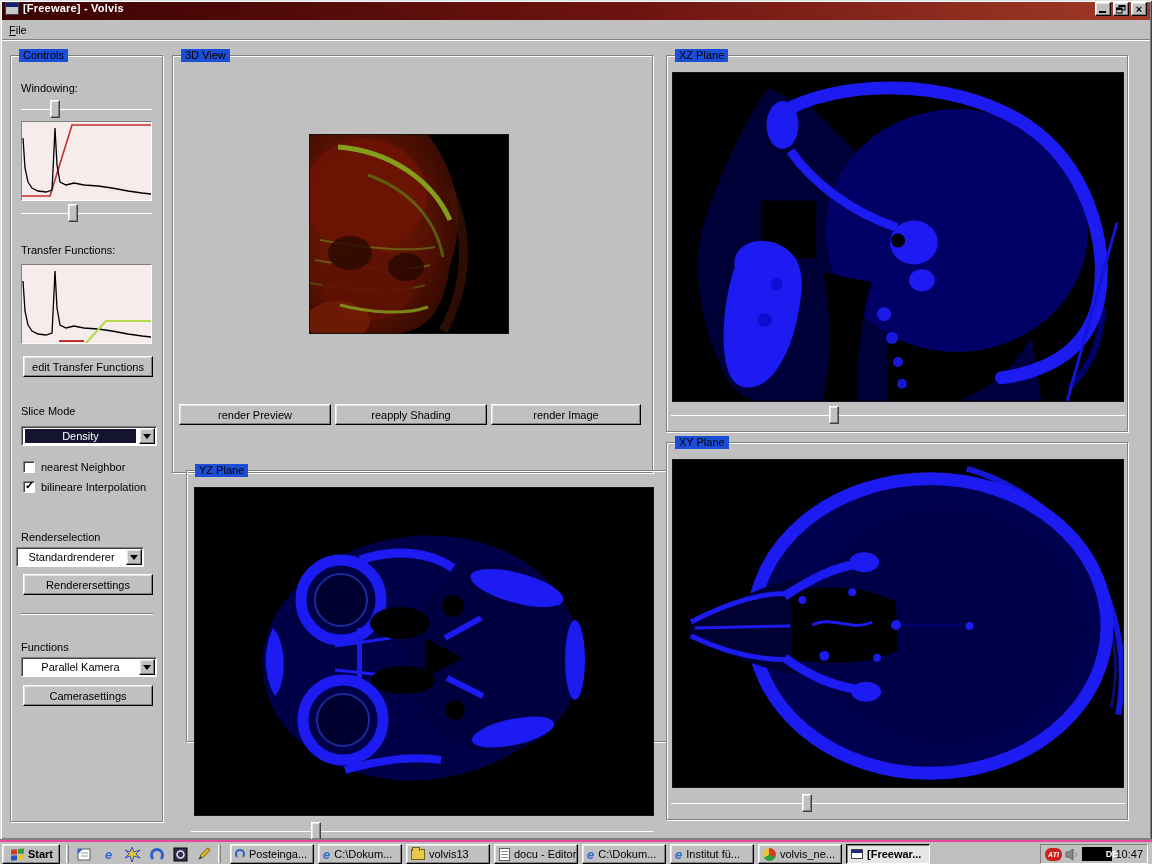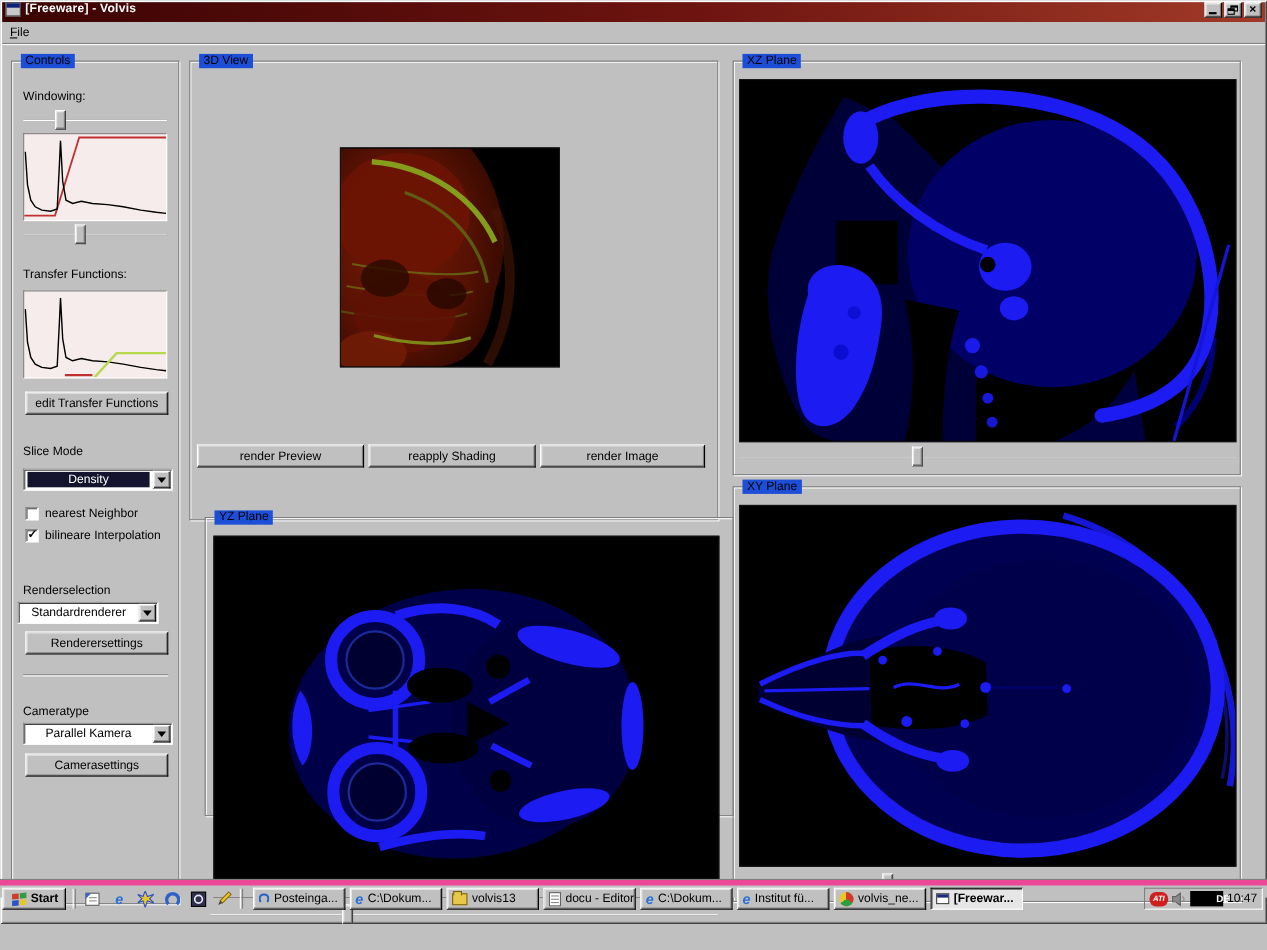--- a/index.html
+++ b/index.html
@@ -51,21 +51,21 @@
   .cbrow{position:absolute;display:flex;align-items:center;gap:6px;height:14px;}
   .cbox{width:12px;height:12px;background:#fff;border:1px solid;border-color:#808080 #fff #fff #808080;
        box-shadow:inset 1px 1px 0 #404040;position:relative;}
   .cbox .tick{position:absolute;left:1px;top:-3px;font-weight:bold;font-size:11px;}
   .etched-line{position:absolute;height:2px;border-top:1px solid #808080;border-bottom:1px solid #fff;}
   .hist{position:absolute;background:#f6ecec;border:1px solid;border-color:#808080 #fff #fff #808080;}
   .imgbox{position:absolute;background:#000;border:1px solid #141414;}
   .lbl{position:absolute;white-space:nowrap;}
 
   
-  .taskbar{position:absolute;left:0;top:800px;width:1152px;height:16px;background:#c0c0c0;border-top:5px solid #ec4899;box-shadow:0 -1px 0 #808080;}
+  .taskbar{position:absolute;left:0;top:840px;width:1152px;height:16px;background:#c0c0c0;border-top:2px solid #ec4899;box-shadow:0 -1px 0 #808080;}
   .start-btn{left:2px;top:2px;width:58px;height:20px;font-weight:bold;gap:3px;}
   .tb-grip{position:absolute;top:3px;width:3px;height:18px;border-left:1px solid #fff;border-right:1px solid #808080;}
   .ql-ico{position:absolute;top:4px;width:17px;height:17px;display:flex;align-items:center;justify-content:center;}
   .task-btn{top:2px;height:20px;width:84px;justify-content:flex-start;padding:0 4px;gap:4px;overflow:hidden;white-space:nowrap;}
   .task-btn.active{background:#e6e6e6;border-color:#000 #fff #fff #000;box-shadow:inset 1px 1px 0 #808080;font-weight:bold;}
   .tray{position:absolute;left:1040px;top:2px;width:108px;height:20px;border:1px solid;border-color:#808080 #fff #fff #808080;
         display:flex;align-items:center;gap:3px;padding:0 4px;}
   .de-badge{width:16px;height:14px;background:#000;color:#fff;font-weight:bold;font-size:9px;display:flex;align-items:center;justify-content:center;padding-left:30px;}
   .clock{margin-left:auto;}
   .ati{width:17px;height:13px;background:#cf1f1f;border-radius:6px;color:#fff;font-style:italic;font-weight:bold;
@@ -169,21 +169,21 @@
     <div class="combo" style="left:5px;top:491px;width:128px;">
       <span class="val">Standardrenderer</span>
       <span class="drop">
           <span class="arrow-down"></span>
         </span>
     </div>
     <div class="btn" style="left:12px;top:518px;width:130px;height:21px;">Renderersettings</div>
 
     <div class="etched-line" style="left:10px;top:557px;width:132px;"></div>
 
-    <span class="lbl" style="left:10px;top:585px;">Cameratype</span>
+    <span class="lbl" style="left:10px;top:585px;">Functions</span>
     <div class="combo" style="left:10px;top:601px;width:136px;">
       <span class="val">Parallel Kamera</span>
       <span class="drop">
           <span class="arrow-down"></span>
         </span>
     </div>
     <div class="btn" style="left:12px;top:629px;width:130px;height:21px;">Camerasettings</div>
   </div>
 
   <div class="group" style="left:172px;top:55px;width:481px;height:418px;">

